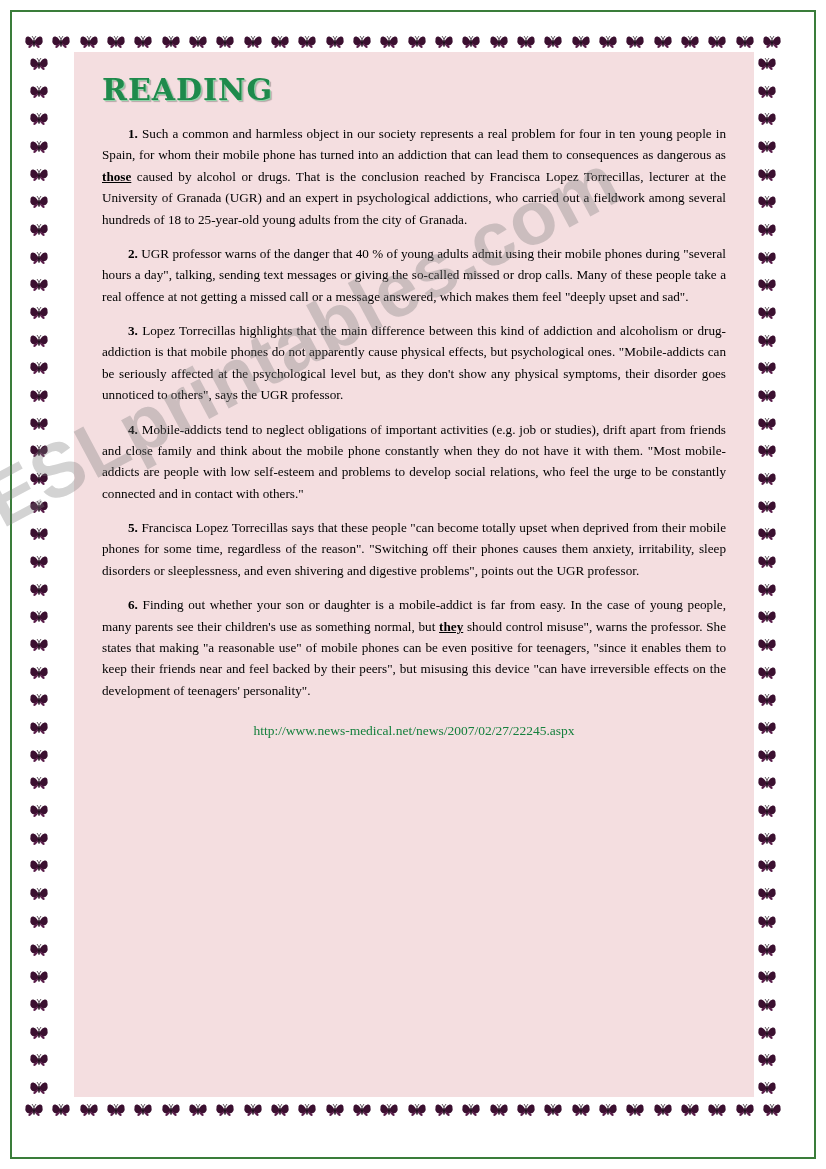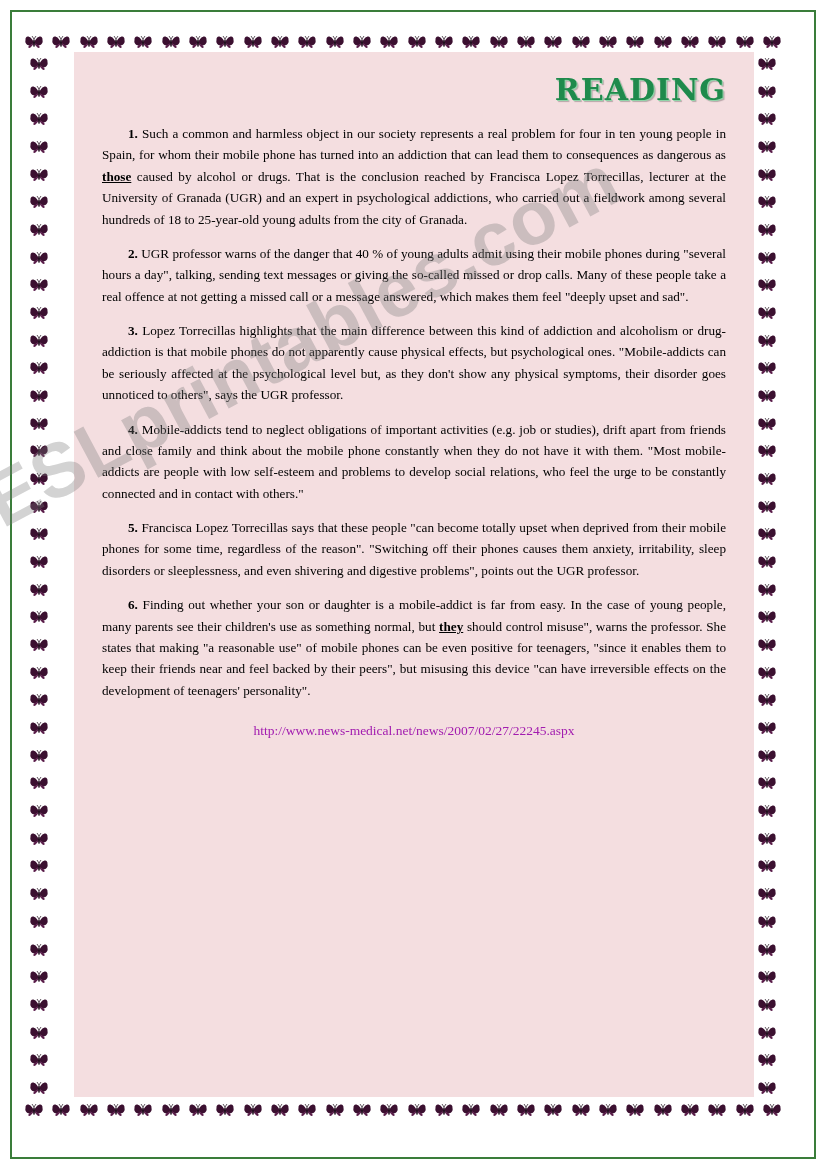--- a/index.html
+++ b/index.html
@@ -65,21 +65,21 @@
     left: 74px;
     top: 52px;
     width: 680px;
     height: 1045px;
     background: #f4dee0;
     box-sizing: border-box;
     padding: 14px 28px 20px 28px;
   }
 
   .title {
-    text-align: right;
+    text-align: left;
     font-family: "DejaVu Serif", serif;
     font-weight: bold;
     font-size: 30px;
     letter-spacing: 1px;
     color: #1f8a4c;
     text-shadow: 1px 1px 0 #8fd4a8, 2px 2px 1px rgba(0,0,0,0.25);
     margin: 6px 0 16px 0;
   }
 
   p.para {
@@ -93,21 +93,21 @@
   p.para .num {
     font-weight: bold;
   }
   .u {
     text-decoration: underline;
     font-weight: bold;
   }
 
   .source {
     text-align: center;
-    color: #a21caf;
+    color: #15803d;
     font-size: 13.5px;
     margin-top: 22px;
     font-family: "Liberation Serif", serif;
   }
 
   
   .watermark {
     position: absolute;
     left: 60px;
     top: 270px;

